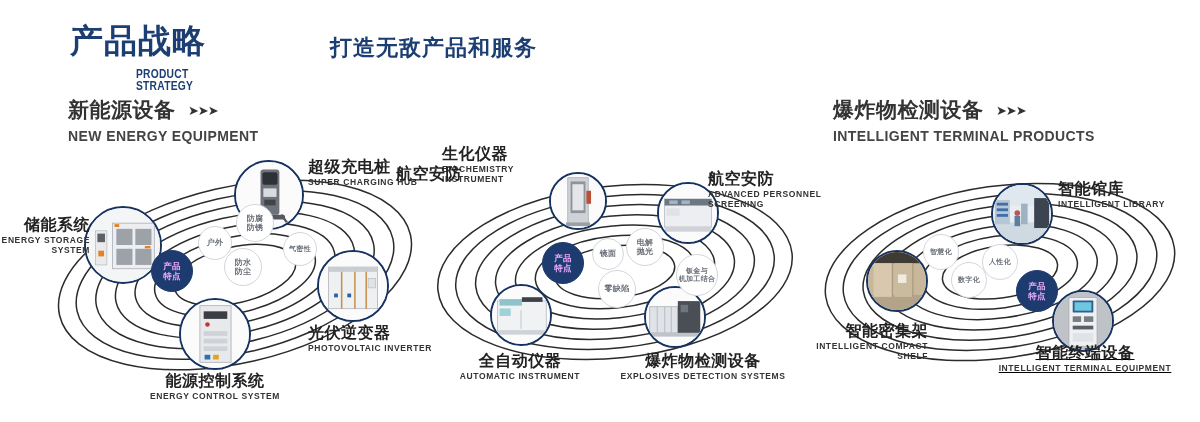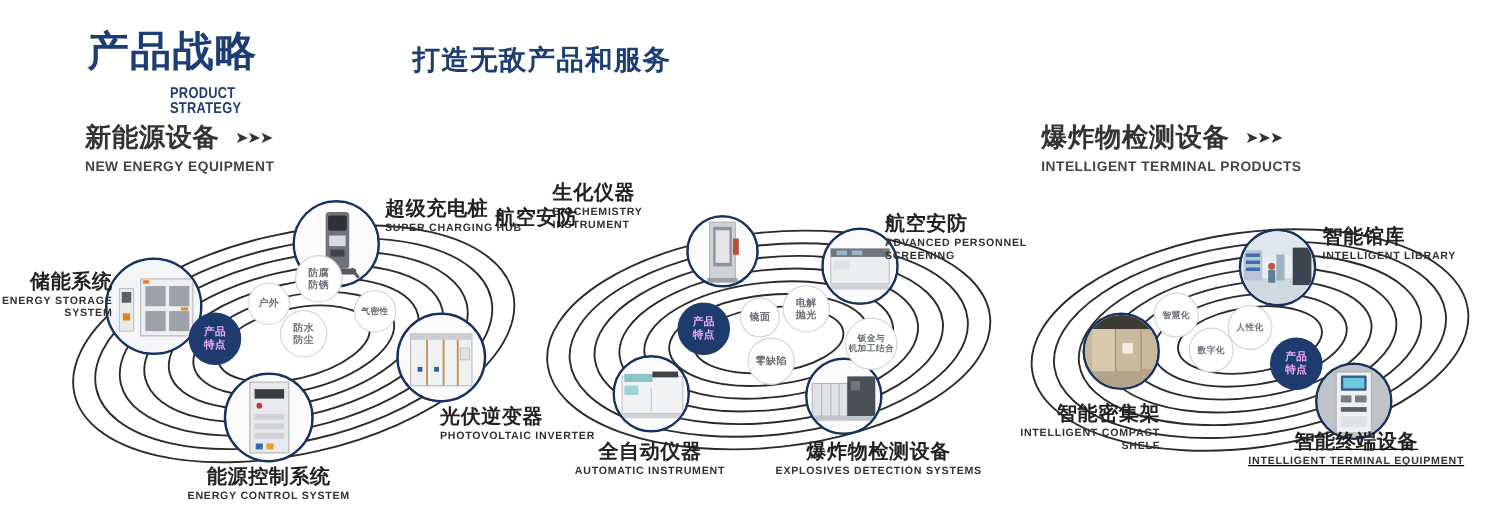--- a/index.html
+++ b/index.html
@@ -34,21 +34,21 @@
   .sect-cn{
     font-size:21px;font-weight:bold;color:#333333;letter-spacing:.5px;
     font-family:"DejaVu Sans","Liberation Sans",sans-serif;
     display:inline-block;vertical-align:middle;
   }
   .sect-arrows{
     display:inline-block;vertical-align:middle;margin-left:8px;
     color:#333333;font-size:13px;font-weight:bold;letter-spacing:-1px;
   }
   .sect-en{
-    margin-top:4px;font-size:11px;font-weight:bold;color:#444444;
+    margin-top:4px;font-size:14px;font-weight:bold;color:#444444;
     letter-spacing:.4px;
   }
 
   
   .cluster{position:absolute;}
   .orbits{position:absolute;left:0;top:0;}
 
   
   .node{
     position:absolute;border-radius:50%;overflow:hidden;
@@ -177,21 +177,21 @@
         <rect x="10" y="16" width="52" height="44" fill="#eef0f2" stroke="#b4b8be" stroke-width="0.9"></rect>
         <rect x="10" y="16" width="52" height="5" fill="#c9cdd2"></rect>
         <line x1="24" y1="21" x2="24" y2="60" stroke="#c88f4a" stroke-width="1.6"></line>
         <line x1="38" y1="21" x2="38" y2="60" stroke="#c88f4a" stroke-width="1.6"></line>
         <line x1="50" y1="21" x2="50" y2="60" stroke="#c88f4a" stroke-width="1.6"></line>
         <rect x="52" y="28" width="8" height="10" fill="#dfe2e6" stroke="#aeb2b8" stroke-width="0.6"></rect>
         <rect x="16" y="44" width="4" height="4" fill="#2e5fa3"></rect>
         <rect x="30" y="44" width="4" height="4" fill="#2e5fa3"></rect>
       </svg>
     </div>
-    <div class="lbl left" style="left:268px;top:174px;width:140px;margin-left:44px;">
+    <div class="lbl left" style="left:268px;top:174px;width:140px;">
       <div class="cn">光伏逆变器</div>
       <div class="en">PHOTOVOLTAIC INVERTER</div>
     </div>
 
     <div class="node" style="left:139px;top:148px;width:72px;height:72px;">
       <svg class="ph" viewBox="0 0 72 72">
         <rect width="72" height="72" fill="#fbfbfc"></rect>
         <rect x="20" y="6" width="33" height="60" fill="#e7e9ec" stroke="#adb1b7" stroke-width="0.9"></rect>
         <rect x="24" y="12" width="25" height="8" fill="#3a3e44"></rect>
         <circle cx="28" cy="26" r="2.4" fill="#c0392b"></circle>

